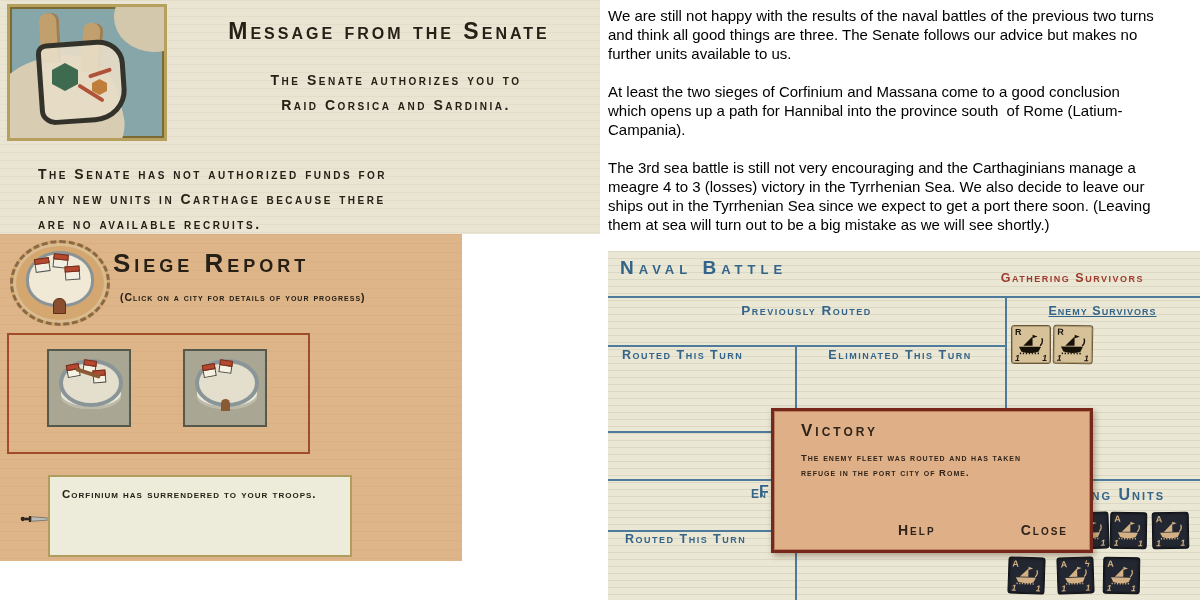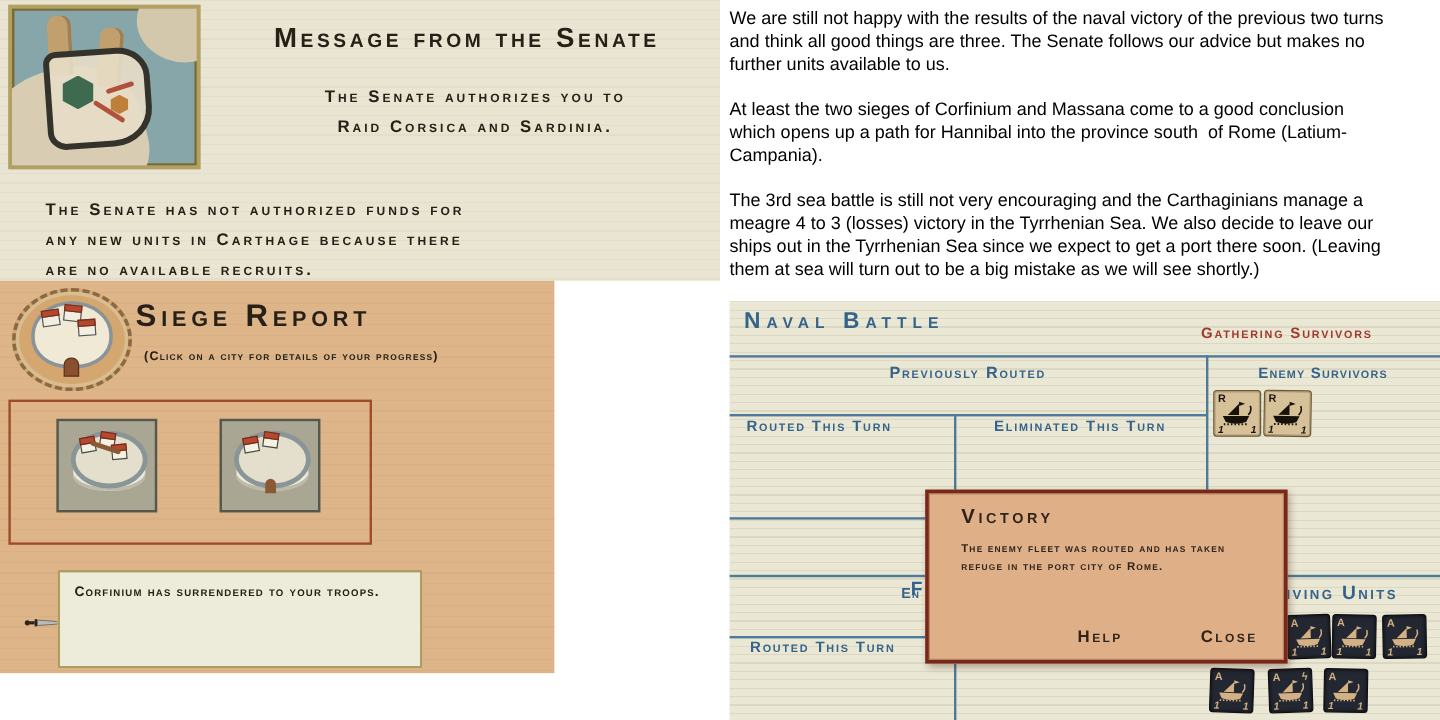--- a/index.html
+++ b/index.html
@@ -89,21 +89,21 @@
   .nl{position:absolute;background:#4e7a9b;}
   .nl-h1{left:0;top:45px;width:592px;height:2px;}
   .nl-v1{left:397px;top:45px;width:2px;height:136px;}
   .nl-h2a{left:0;top:94px;width:397px;height:2px;}
   .nl-v2{left:187px;top:94px;width:2px;height:87px;}
   .nl-h2{left:0;top:180px;width:350px;height:2px;}
   .nl-h3{left:0;top:228px;width:592px;height:2px;}
   .nl-h4{left:0;top:279px;width:187px;height:2px;}
   .nl-v3{left:187px;top:302px;width:2px;height:47px;}
   .nv-prevrouted{left:0;top:52px;width:397px;text-align:center;font-size:13.5px;font-weight:700;letter-spacing:1.5px;}
-  .nv-enemysurv{left:397px;top:53px;width:195px;text-align:center;font-size:12.5px;font-weight:700;letter-spacing:1px;}
+  .nv-enemysurv{left:397px;top:53px;width:195px;text-align:center;font-size:12.5px;font-weight:700;letter-spacing:1px;text-decoration:underline;}
   .nv-rtt{left:14px;top:97px;font-size:12.5px;font-weight:700;letter-spacing:1.5px;}
   .nv-ett{left:187px;top:97px;width:210px;text-align:center;font-size:12.5px;font-weight:700;letter-spacing:1.5px;}
   .nv-en{left:143px;top:189px;font-size:12px;font-weight:700;letter-spacing:1px;margin-top:47px;}
   .nv-f{left:151px;top:232px;font-size:16px;font-weight:700;letter-spacing:2px;}
   .nv-iving{left:464px;top:235px;font-size:16px;font-weight:700;letter-spacing:2px;white-space:nowrap;}
   .nv-rtt2{left:17px;top:281px;font-size:12.5px;font-weight:700;letter-spacing:1.5px;}
 
   
   .tile{position:absolute;border-radius:3px;}
   .tile-enemy{width:38px;height:37px;background:#d7c199;border:1px solid #6a5a3a;
@@ -121,21 +121,21 @@
   .tf3{left:544px;top:261px;transform:rotate(-1deg);}
   .tf4{left:400px;top:306px;transform:rotate(2deg);}
   .tf5{left:449px;top:306px;transform:rotate(-2deg);}
   .tf6{left:495px;top:306px;transform:rotate(1deg);}
   .ship-e path{fill:#171208;} .ship-e .st{stroke:#171208;fill:none;}
   .ship-f path{fill:#d3b184;} .ship-f .st{stroke:#d3b184;fill:none;}
 
   
   .victory-dialog{left:163px;top:157px;width:296px;height:139px;background:#dfb088;
      border:3px solid #76291b;box-shadow:2px 3px 6px rgba(60,30,10,.35),inset 0 0 0 1px rgba(118,41,27,.35);
-     z-index:5;}
+     z-index:5;padding-left:20px;}
   .dlg-title{position:absolute;left:27px;top:10px;font-size:17px;font-weight:700;
      letter-spacing:3px;color:#30241a;}
   .dlg-body{position:absolute;left:27px;top:39px;font-size:9.5px;font-weight:700;
      letter-spacing:1px;line-height:15px;color:#30241a;}
   .dlg-btn{position:absolute;bottom:12px;font-size:14px;font-weight:700;letter-spacing:2px;
      color:#30241a;cursor:pointer;}
   .dlg-help{left:124px;} .dlg-close{right:22px;}
 </style>
 </head>
 <body>
@@ -159,21 +159,21 @@
   </div>
   <div class="abs senate-para game">
     <div>The Senate has not authorized funds for</div>
     <div>any new units in Carthage because there</div>
     <div>are no available recruits.</div>
   </div>
 </div>
 
 <div class="abs commentary">
   <div class="cp">
-    <div class="cline">We are still not happy with the results of the naval victory of the previous two turns</div>
+    <div class="cline">We are still not happy with the results of the naval battles of the previous two turns</div>
     <div class="cline">and think all good things are three. The Senate follows our advice but makes no</div>
     <div class="cline">further units available to us.</div>
   </div>
   <div class="cp">
     <div class="cline">At least the two sieges of Corfinium and Massana come to a good conclusion</div>
     <div class="cline">which opens up a path for Hannibal into the province south  of Rome (Latium-</div>
     <div class="cline">Campania).</div>
   </div>
   <div class="cp">
     <div class="cline">The 3rd sea battle is still not very encouraging and the Carthaginians manage a</div>

